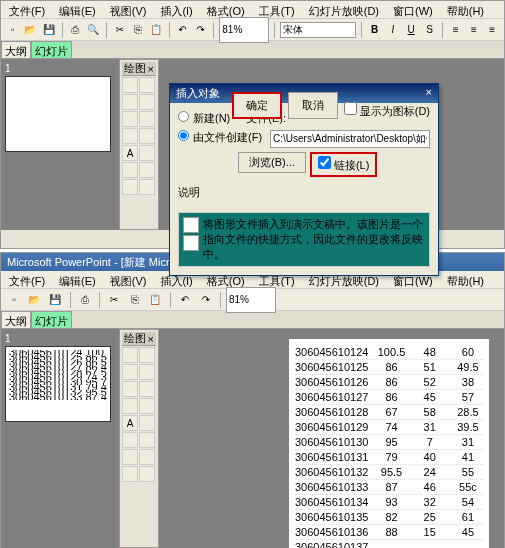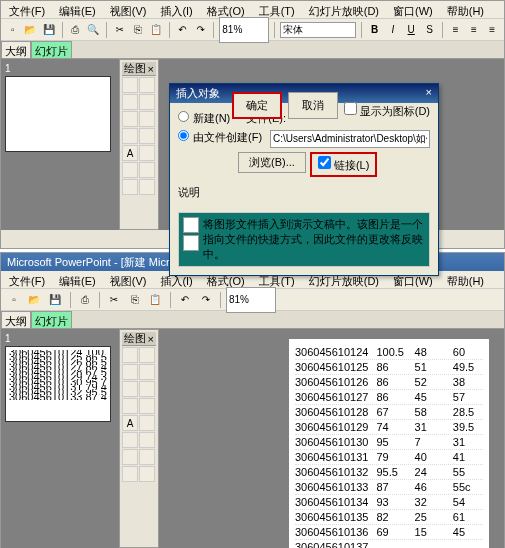--- a/index.html
+++ b/index.html
@@ -34,21 +34,21 @@
 .dlgbtn{border:1px solid #999;background:#ece9d8;padding:2px 10px;font-size:11px;min-width:50px}
 .redbox{border:2px solid #c00 !important}
 .pathinput{flex:1;border:1px solid #999;background:#fff;height:18px;font-size:10px;padding:0 2px}
 .dlgright{position:absolute;right:8px;top:8px;display:flex;flex-direction:row;gap:6px}
 .desc{border:1px solid #ccc;background:#0f766e;padding:4px;margin-top:12px;font-size:10px;display:flex;gap:4px}
 .desc .icons{display:flex;flex-direction:column;gap:2px}
 .desc .icons div{width:16px;height:16px;border:1px solid #999;background:#fff}
 .slidecontent{background:#fff;width:200px;min-height:230px;position:absolute;right:15px;top:10px;padding:6px;font-size:9px}
 .datarow{display:flex;gap:8px;border-bottom:1px dotted #ddd;padding:1px 0}
 .datarow span:first-child{width:80px}
-.datarow span{width:35px;text-align:left}
+.datarow span{width:35px;text-align:center}
 .thumbtable{font-size:5px;line-height:5px}
 .thumbtable div{white-space:nowrap;overflow:hidden}
 .midhdr{height:14px;background:#d0ccc0;border-bottom:1px solid #999;display:flex;align-items:center;padding:0 2px;font-size:9px;justify-content:space-between}
 </style>
 </head>
 <body>
 
 <div class="app app1">
   <div class="menubar">
     <span>文件(F)</span>
@@ -330,21 +330,21 @@
             <span>54</span>
           </div>
           <div class="datarow">
             <span>306045610135</span>
             <span>82</span>
             <span>25</span>
             <span>61</span>
           </div>
           <div class="datarow">
             <span>306045610136</span>
-            <span>69</span>
+            <span>88</span>
             <span>15</span>
             <span>45</span>
           </div>
           <div class="datarow">
             <span>306045610137</span>
             <span></span>
             <span></span>
             <span></span>
           </div>
         </div>

